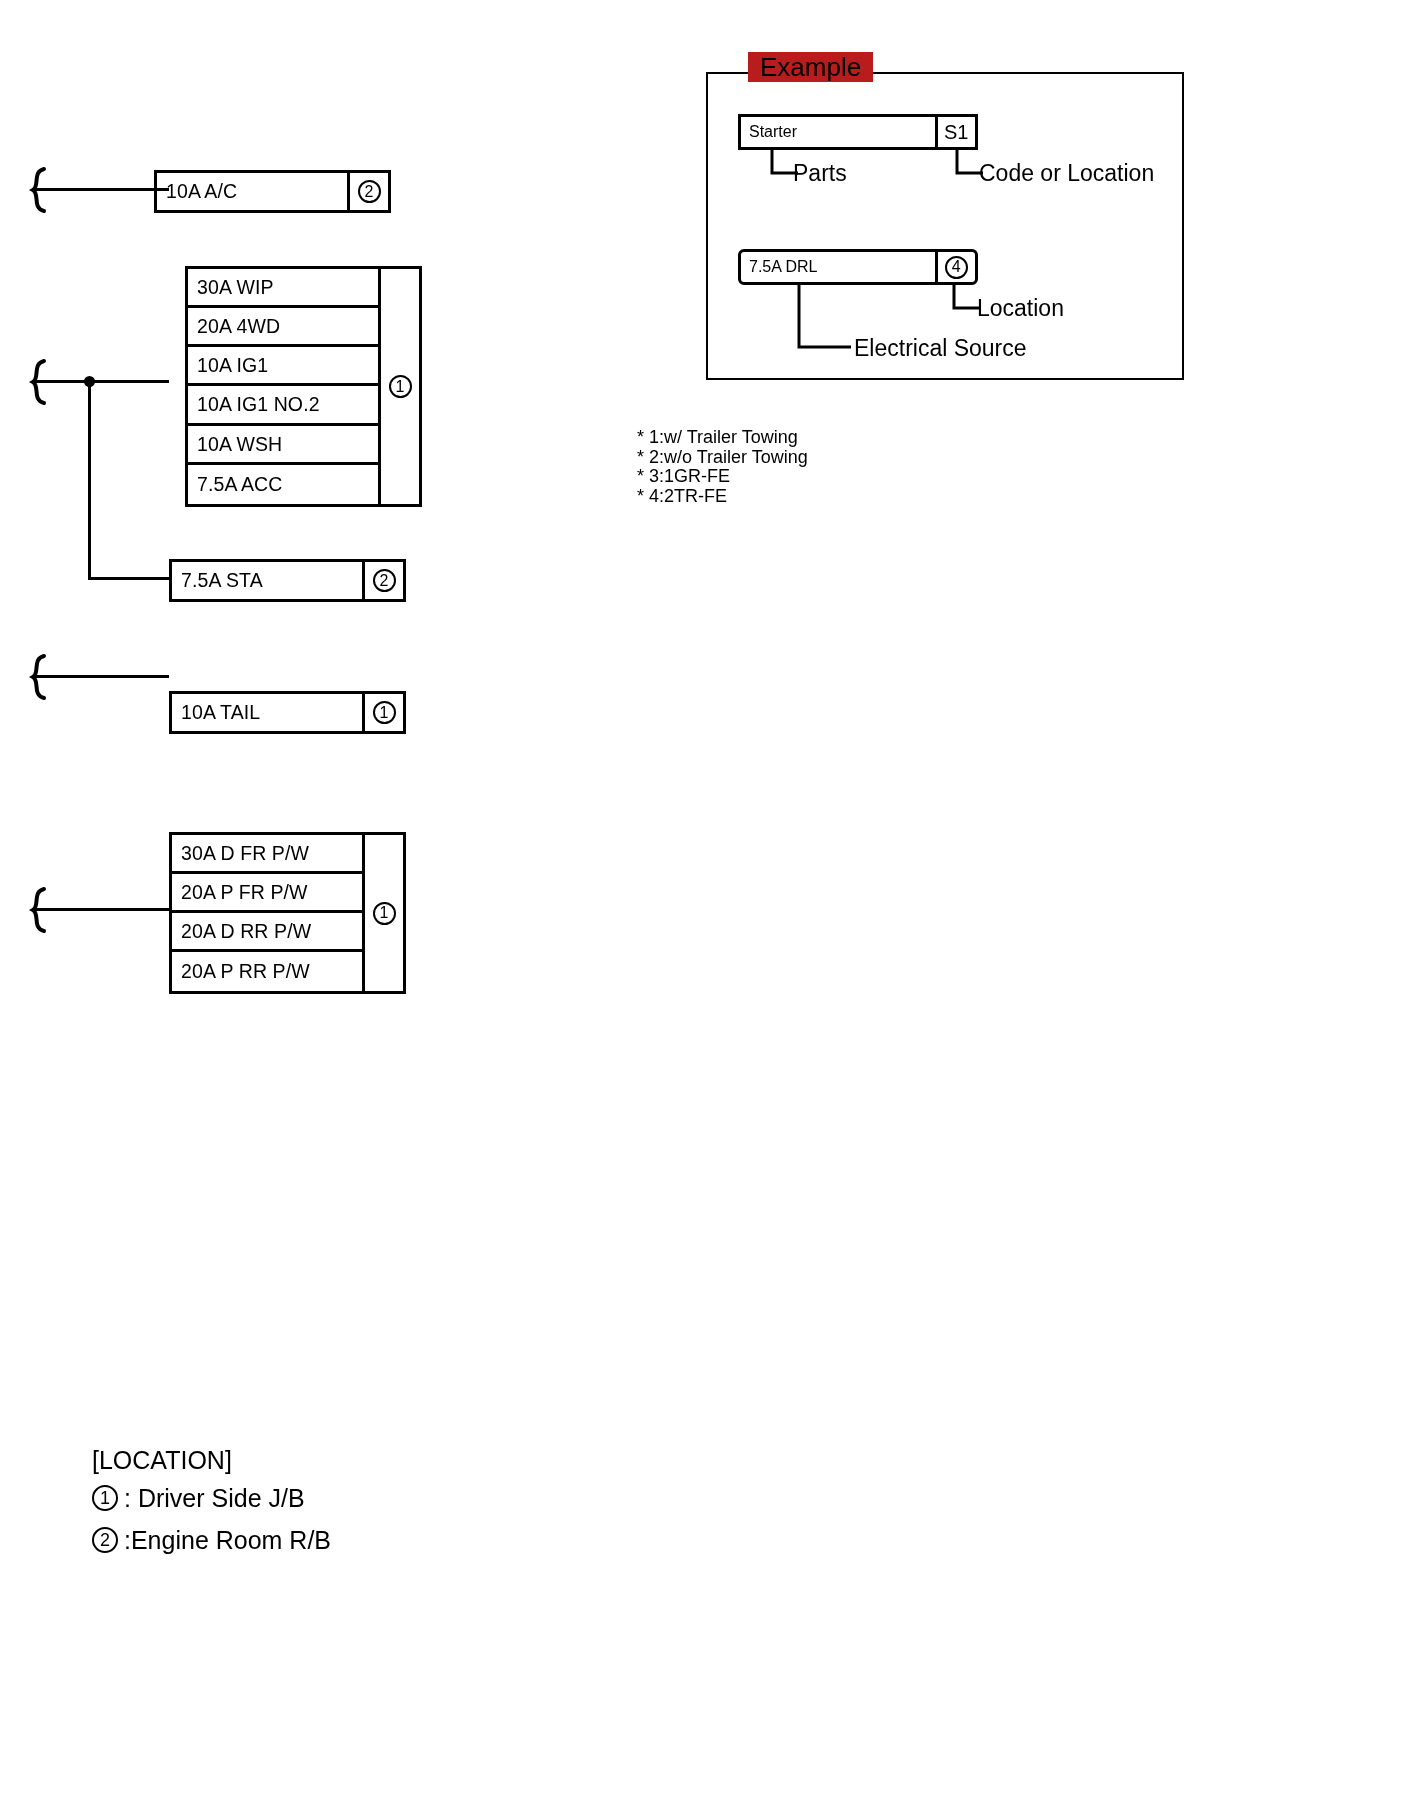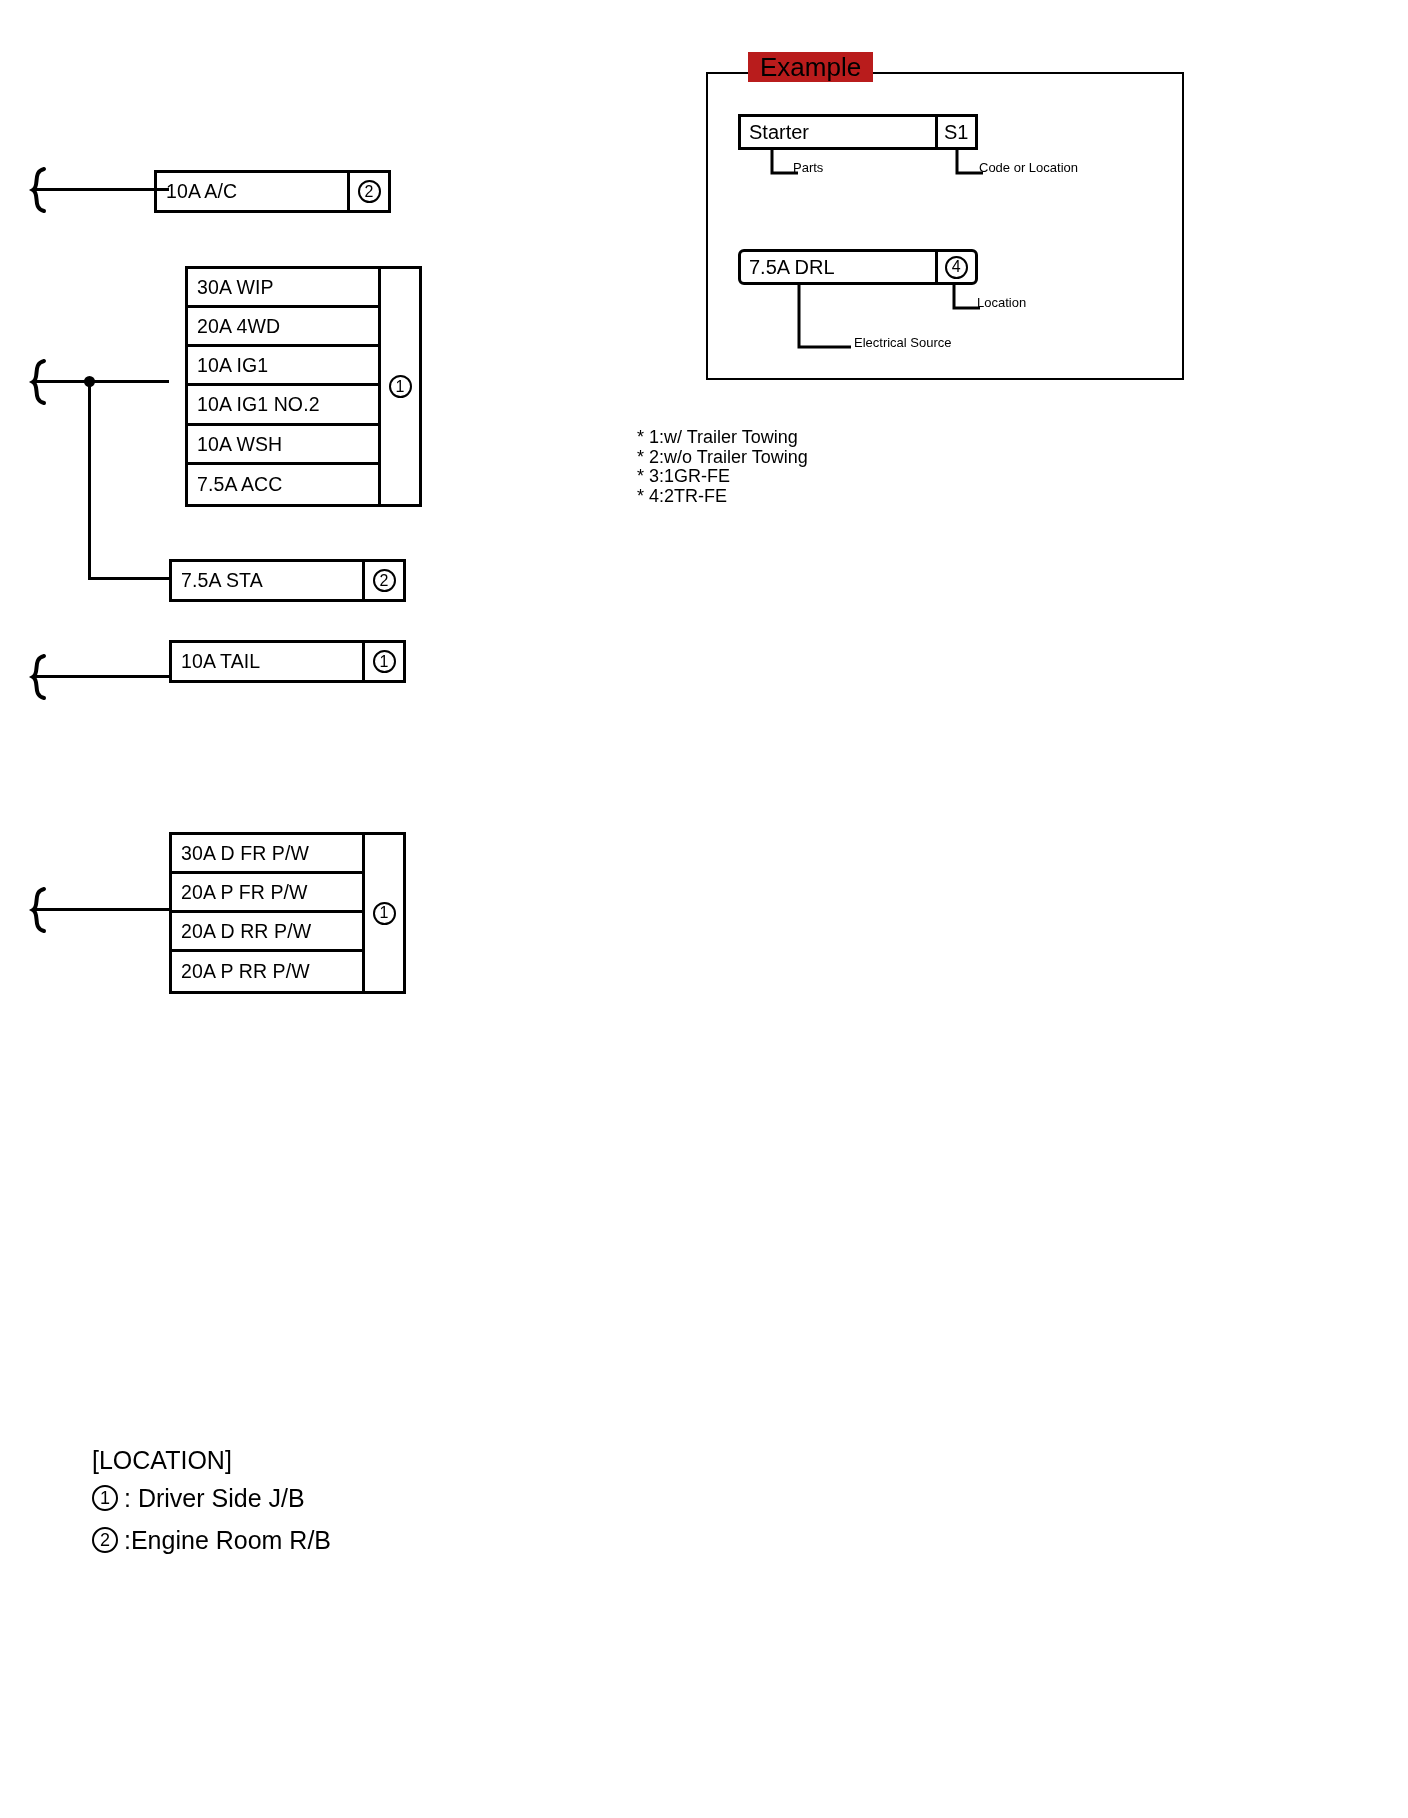--- a/index.html
+++ b/index.html
@@ -38,24 +38,24 @@
   
   #example-panel{
     position:absolute;left:706px;top:72px;width:478px;height:308px;
     border:2px solid #000;box-sizing:border-box;
   }
   #example-legend{
     position:absolute;left:748px;top:52px;background:#b91c1c;
     padding:0 12px;font-size:26px;line-height:30px;
   }
   .ex-box{position:absolute;display:flex;border:3px solid #000;box-sizing:border-box;}
-  .ex-main{display:flex;align-items:center;padding-left:8px;font-size:20px;box-sizing:border-box;}
+  .ex-main{display:flex;align-items:center;padding-left:8px;font-size:16px;box-sizing:border-box;}
   .ex-code{display:flex;align-items:center;justify-content:center;
     border-left:3px solid #000;font-size:20px;box-sizing:border-box;}
-  .callout{position:absolute;font-size:13px;white-space:nowrap;}
+  .callout{position:absolute;font-size:23px;white-space:nowrap;}
 
   
   #footnotes{position:absolute;left:637px;top:428px;font-size:18px;line-height:19.6px;}
   #footnotes div{white-space:nowrap;}
 
   #location-legend{position:absolute;left:92px;top:1443px;font-size:25px;}
   #location-legend .lg-title{line-height:34px;white-space:nowrap;}
   #location-legend .lg-item{display:flex;align-items:center;gap:0px;line-height:42px;white-space:nowrap;}
   #location-legend .circnum{width:26px;height:26px;font-size:18px;margin-right:6px;}
 </style>
@@ -134,21 +134,21 @@
   <div class="fuse-col" style="width:196px;">
     <div class="fuse-row" style="height:37px;">
       <span>7.5A STA</span>
     </div>
   </div>
   <div class="loc-col" style="width:41px;">
     <span class="circnum">2</span>
   </div>
 </div>
 
-<div class="fuseblock" style="left:169px;top:640px;">
+<div class="fuseblock" style="left:169px;top:691px;">
   <div class="fuse-col" style="width:196px;">
     <div class="fuse-row" style="height:37px;">
       <span>10A TAIL</span>
     </div>
   </div>
   <div class="loc-col" style="width:41px;">
     <span class="circnum">1</span>
   </div>
 </div>
 

